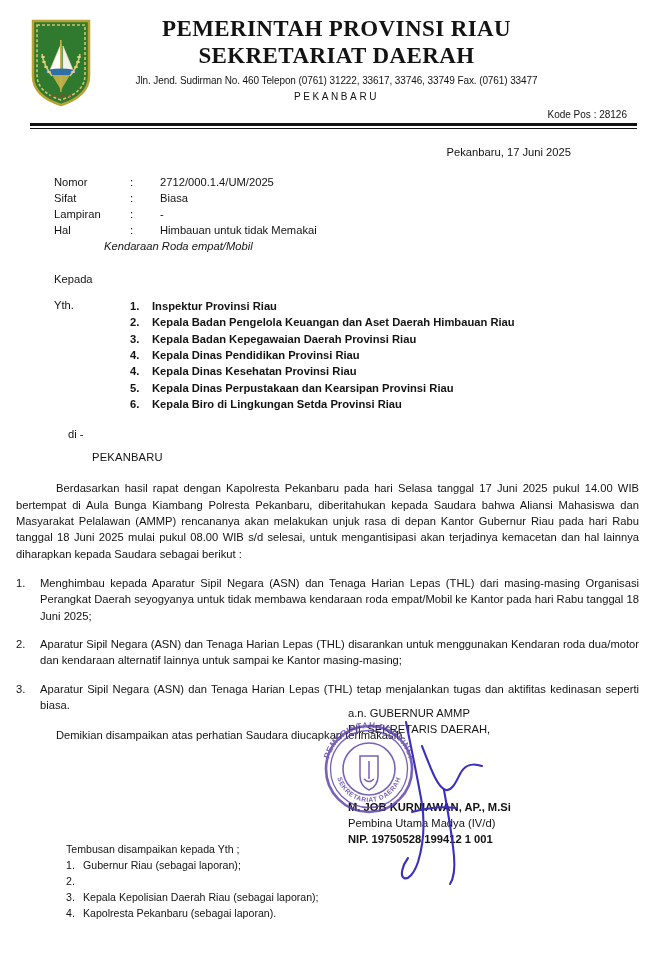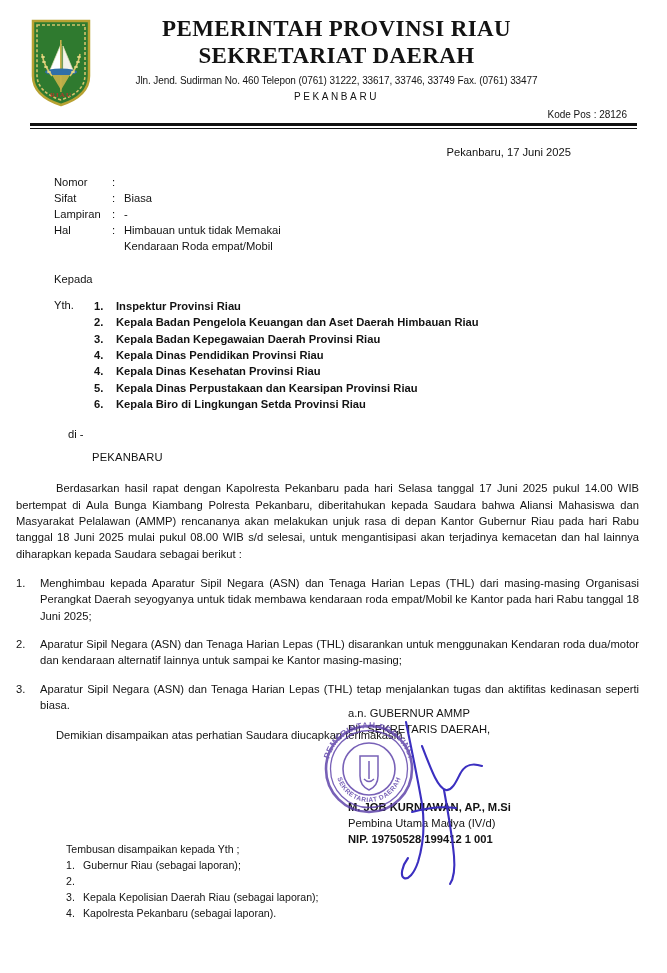--- a/index.html
+++ b/index.html
@@ -87,31 +87,33 @@
     margin: 16px 68px 0 0;
     font-size: 11.2px;
   }
 
   .meta {
     margin: 16px 0 0 38px;
   }
   .meta-row {
     display: flex;
     line-height: 1.42;
+    gap: 18px;
   }
   .meta-label { width: 58px; flex: none; }
   .meta-colon { width: 12px; flex: none; }
   .meta-value { flex: 1; }
-  .meta-value-cont { margin-left: 70px; line-height: 1.42; }
+  .meta-value-cont { margin-left: 50px; line-height: 1.42; font-style: italic; }
 
   .kepada { margin: 17px 0 0 38px; }
 
   .yth-block {
     display: flex;
     margin: 11px 0 0 38px;
+    gap: 36px;
   }
   .yth-label { width: 40px; flex: none; }
   .yth-list { flex: 1; }
   .yth-item {
     display: flex;
     line-height: 1.47;
     font-weight: bold;
   }
   .yth-num { width: 22px; flex: none; }
   .yth-text { flex: 1; }
@@ -241,20 +243,21 @@
   </div>
 
   <div class="body-area">
 
     <div class="date-line">Pekanbaru, 17 Juni 2025</div>
 
     <div class="meta">
       <div class="meta-row">
         <span class="meta-label">Nomor</span>
         <span class="meta-colon">:</span>
+        <span class="meta-value">2712/000.1.4/UM/2025</span>
       </div>
       <div class="meta-row">
         <span class="meta-label">Sifat</span>
         <span class="meta-colon">:</span>
         <span class="meta-value">Biasa</span>
       </div>
       <div class="meta-row">
         <span class="meta-label">Lampiran</span>
         <span class="meta-colon">:</span>
         <span class="meta-value">-</span>

